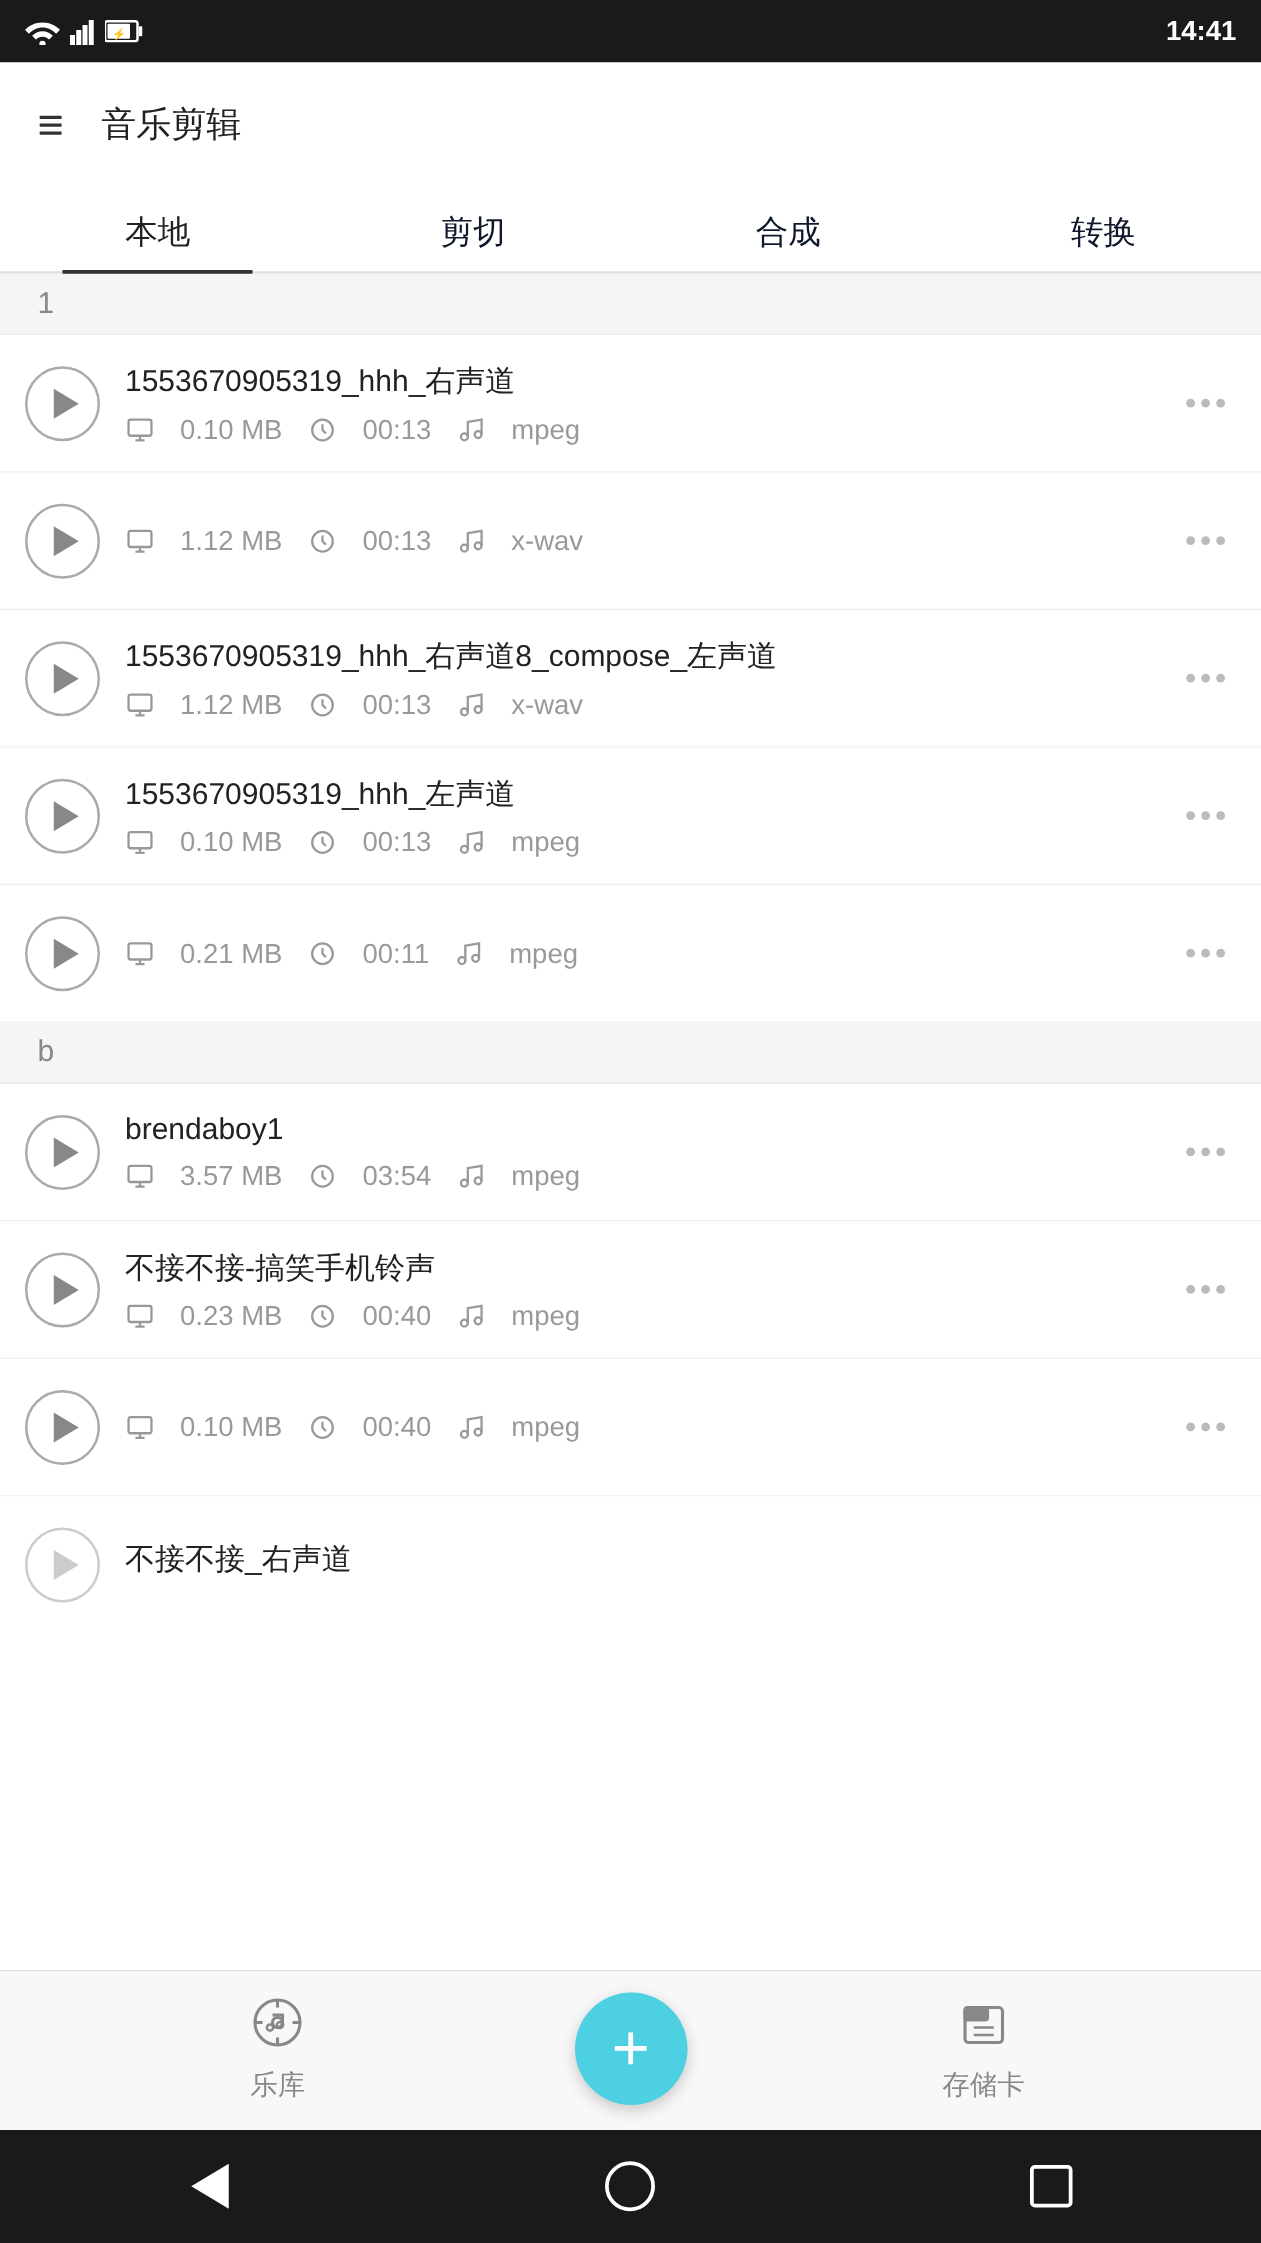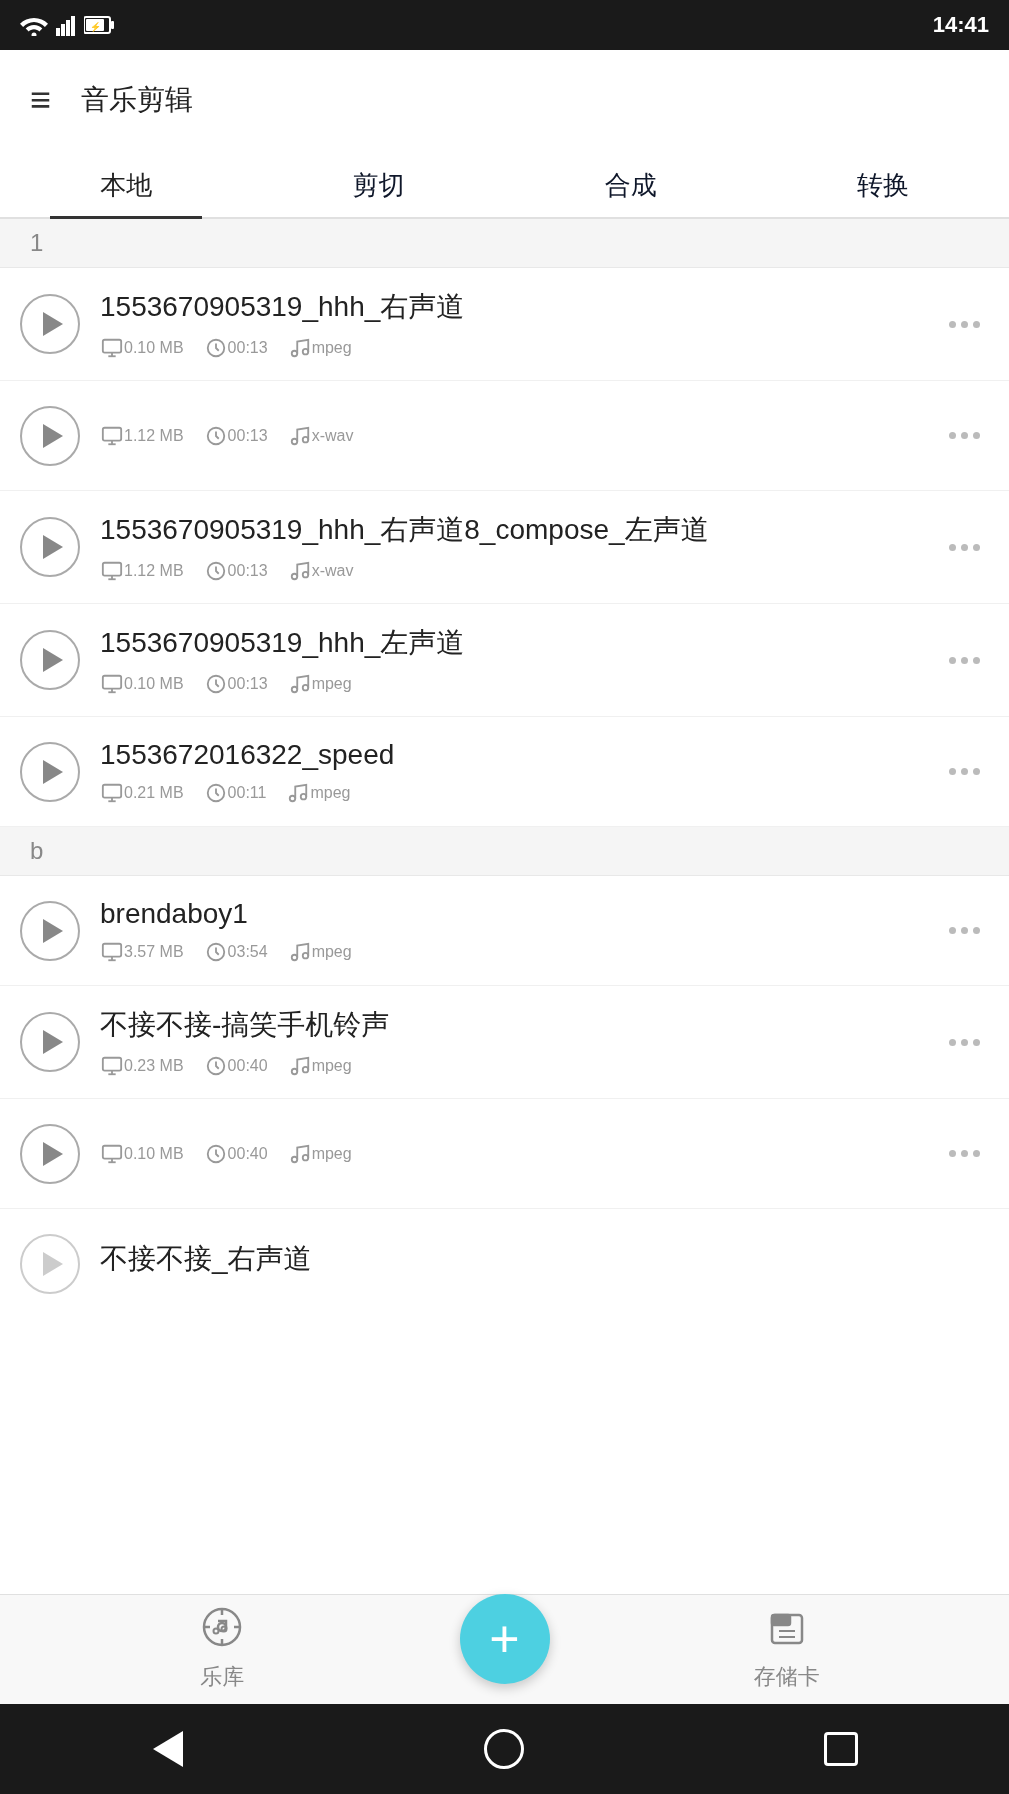--- a/index.html
+++ b/index.html
@@ -116,38 +116,38 @@
       border-top: 12px solid transparent;
       border-bottom: 12px solid transparent;
       border-left: 20px solid #888;
       margin-left: 5px;
     }
     .track-info {
       flex: 1;
       min-width: 0;
     }
     .track-name {
-      font-size: 28px;
+      font-size: 24px;
       color: #222;
       margin-bottom: 10px;
       white-space: nowrap;
       overflow: hidden;
       text-overflow: ellipsis;
     }
     .track-meta {
       display: flex;
       align-items: center;
       gap: 20px;
       flex-wrap: nowrap;
     }
     .meta-item {
       display: flex;
       align-items: center;
-      gap: 0;
-      font-size: 16px;
+      gap: 20px;
+      font-size: 22px;
       color: #999;
       white-space: nowrap;
     }
     .meta-icon {
       width: 24px;
       height: 24px;
       display: inline-flex;
       align-items: center;
       justify-content: center;
     }
@@ -172,21 +172,21 @@
       border-radius: 50%;
       background: #bbb;
     }
 
     
     .bottom-nav {
       position: fixed;
       bottom: 90px;
       left: 0;
       width: 1009px;
-      height: 110px;
+      height: 128px;
       background: #f8f8f8;
       display: flex;
       align-items: center;
       border-top: 1px solid #e0e0e0;
     }
     .nav-item {
       flex: 1;
       display: flex;
       flex-direction: column;
       align-items: center;
@@ -497,21 +497,20 @@
           <div class="dot"></div>
       </div>
     </div>
   </div>
 
   <div class="track-item">
     <div class="play-btn">
       <div class="play-triangle"></div>
     </div>
     <div class="track-info">
-      <div class="track-name">1553672016322_speed</div>
       <div class="track-meta">
         <span class="meta-item">
           <span class="meta-icon">
             <svg width="22" height="22" viewBox="0 0 24 24" fill="none" stroke="#999" stroke-width="2">
               <rect x="2" y="3" width="20" height="14" rx="2"></rect>
               <line x1="8" y1="21" x2="16" y2="21"></line>
               <line x1="12" y1="17" x2="12" y2="21"></line>
             </svg>
           </span>
           <span>0.21 MB</span>

